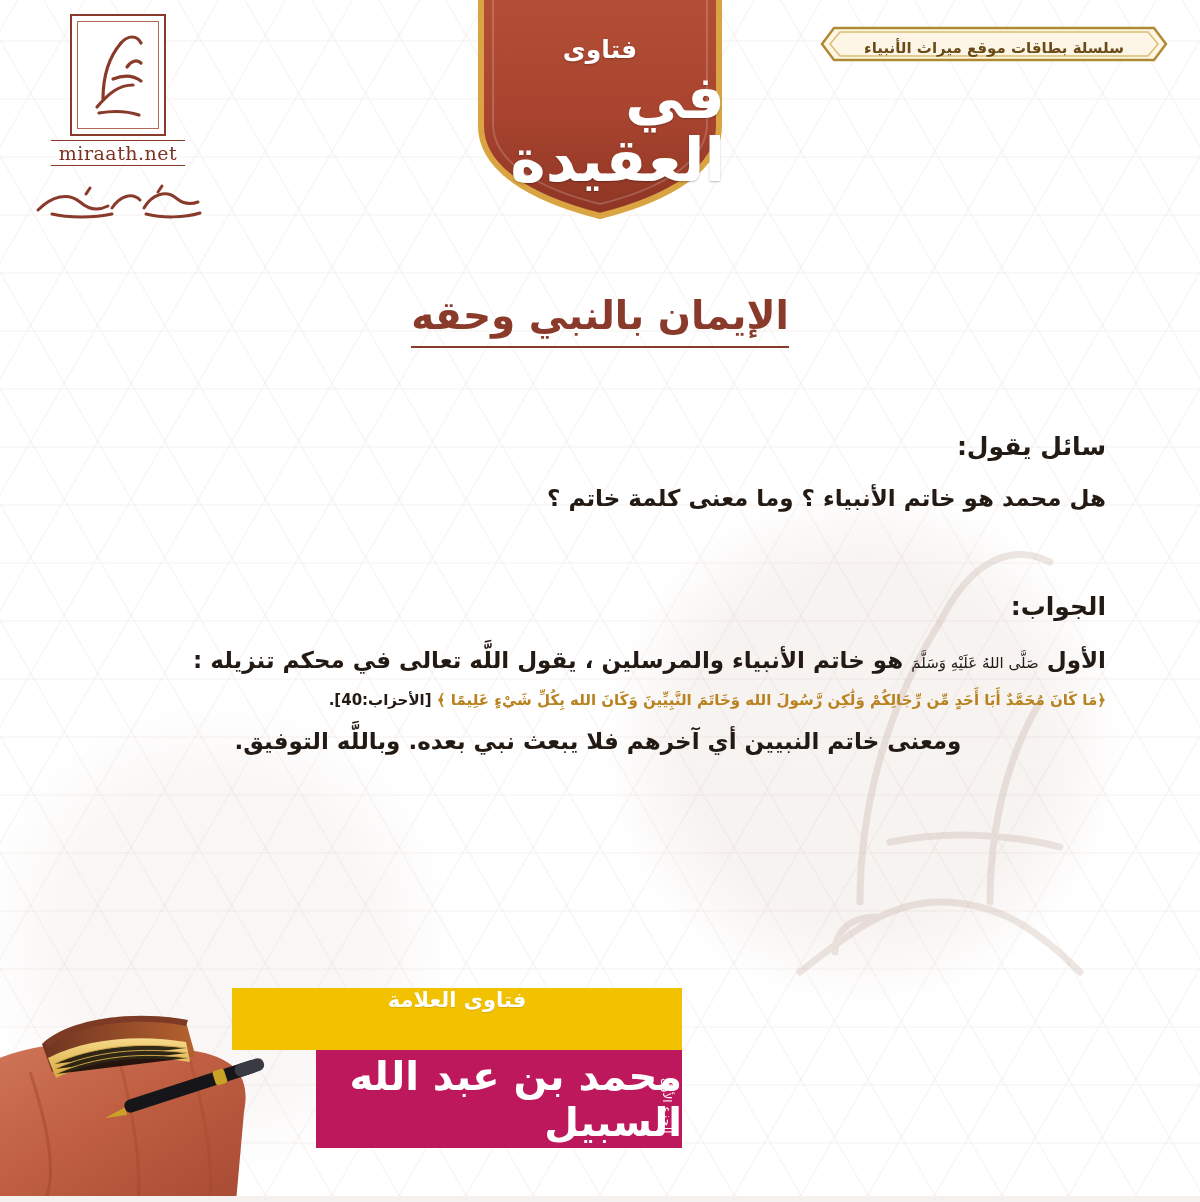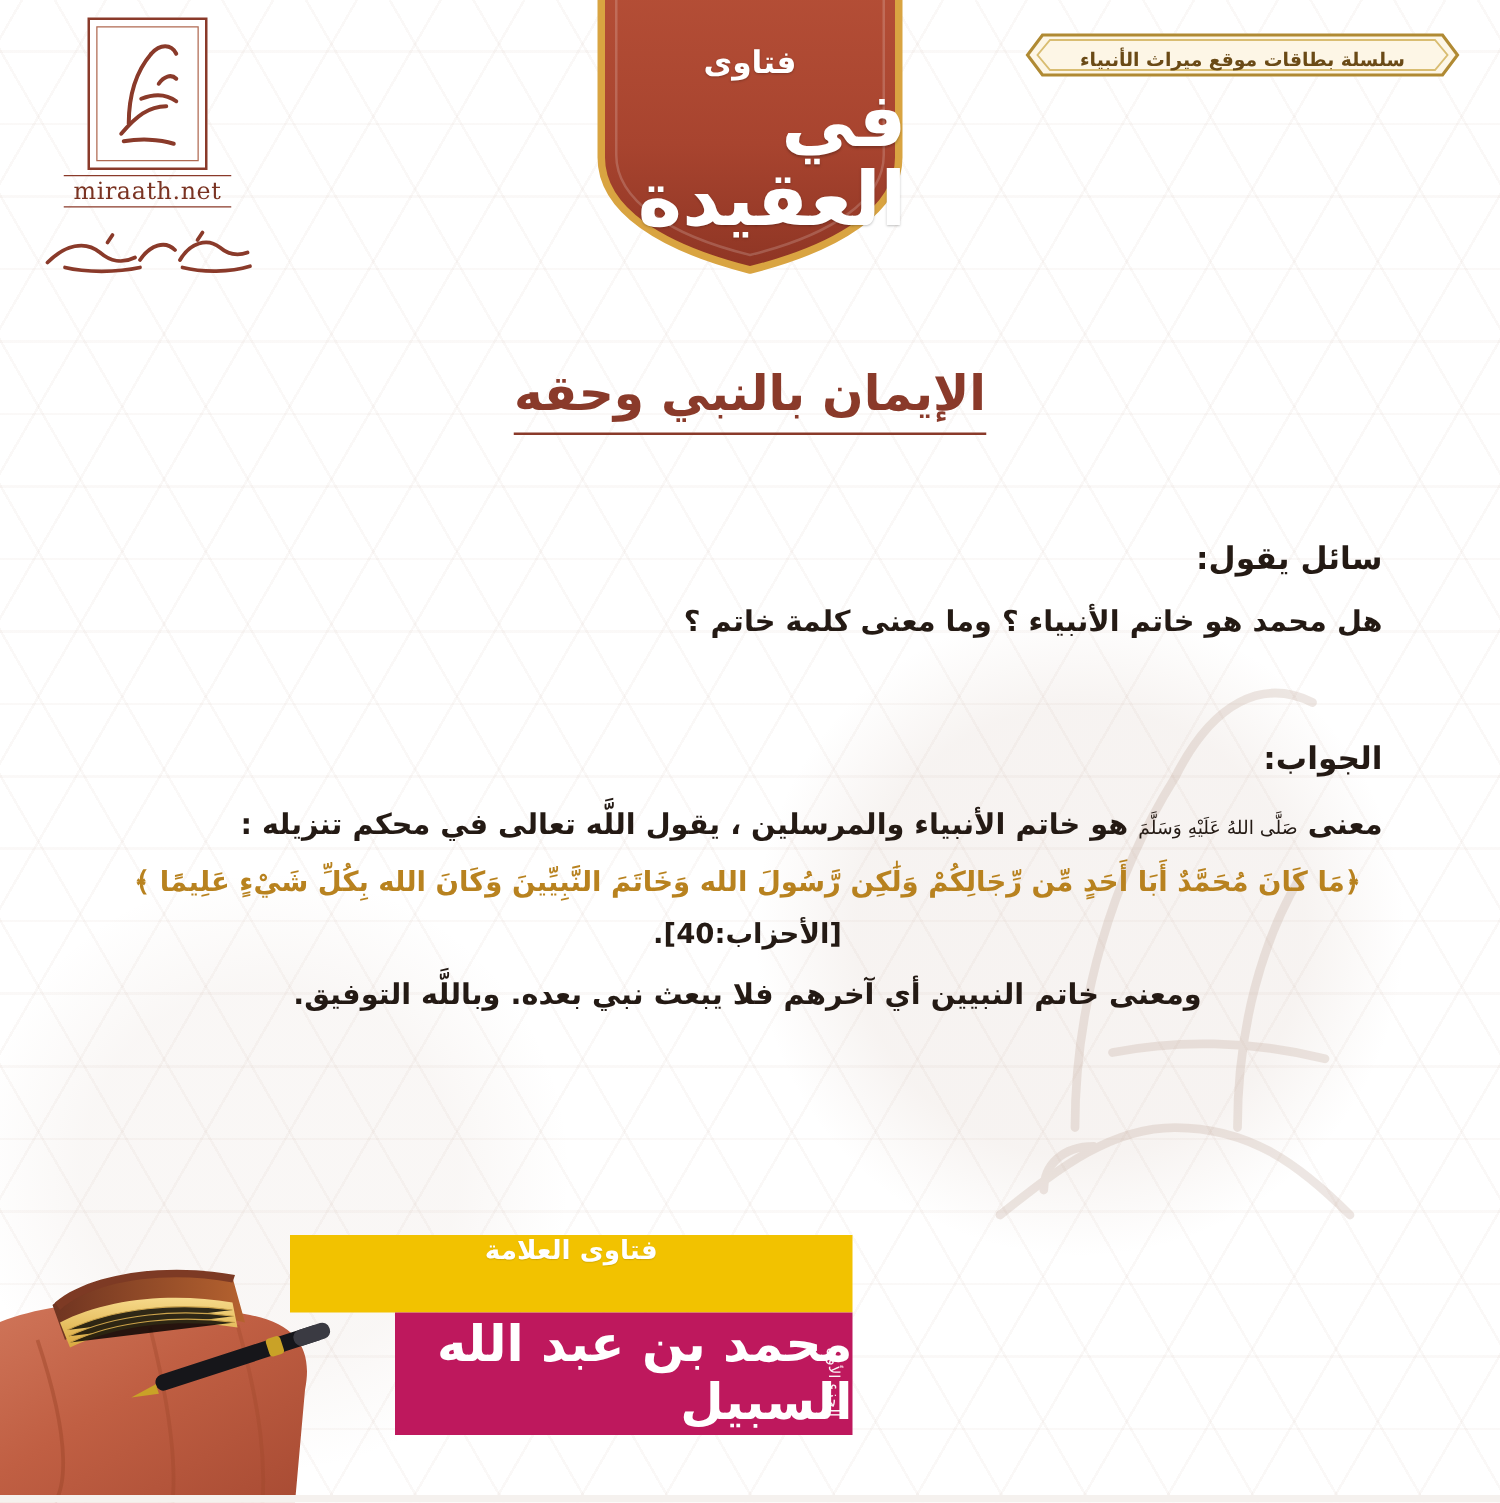--- a/index.html
+++ b/index.html
@@ -197,23 +197,22 @@
   }
   .sala {
     font-size: 15px;
     color: #241a14;
     font-weight: normal;
     letter-spacing: -1px;
   }
   .ayah {
     display: block;
     color: #b8821f;
-    font-size: 22px;
+    font-size: 15px;
     line-height: 1.9;
-    text-align: center;
     margin: 4px 0 2px 0;
     direction: rtl;
   }
   .ayah-ref { color: #241a14; font-weight: bold; }
   .closing {
     display: block;
     margin-top: 6px;
     text-align: center;
     font-size: 23px;
     font-weight: bold;
@@ -360,21 +359,21 @@
   </div>
 
   <div id="content">
     <div class="q-label">سائل يقول:</div>
     <div class="q-text">هل محمد هو خاتم الأنبياء ؟ وما معنى كلمة خاتم ؟</div>
 
     <div class="gap"></div>
 
     <div class="a-label">الجواب:</div>
     <div class="a-body">
-      <span>معنى</span>
+      <span>الأول</span>
       <span class="sala">صَلَّى اللهُ عَلَيْهِ وَسَلَّمَ</span>
       <span>هو خاتم الأنبياء والمرسلين ، يقول اللَّه تعالى في محكم تنزيله :</span>
       <span class="ayah">
         <span>﴿مَا كَانَ مُحَمَّدٌ أَبَا أَحَدٍ مِّن رِّجَالِكُمْ وَلَٰكِن رَّسُولَ الله وَخَاتَمَ النَّبِيِّينَ وَكَانَ الله بِكُلِّ شَيْءٍ عَلِيمًا ﴾</span>
         <span class="ayah-ref">[الأحزاب:40].</span>
       </span>
       <span class="closing">ومعنى خاتم النبيين أي آخرهم فلا يبعث نبي بعده. وباللَّه التوفيق.</span>
     </div>
   </div>
 

